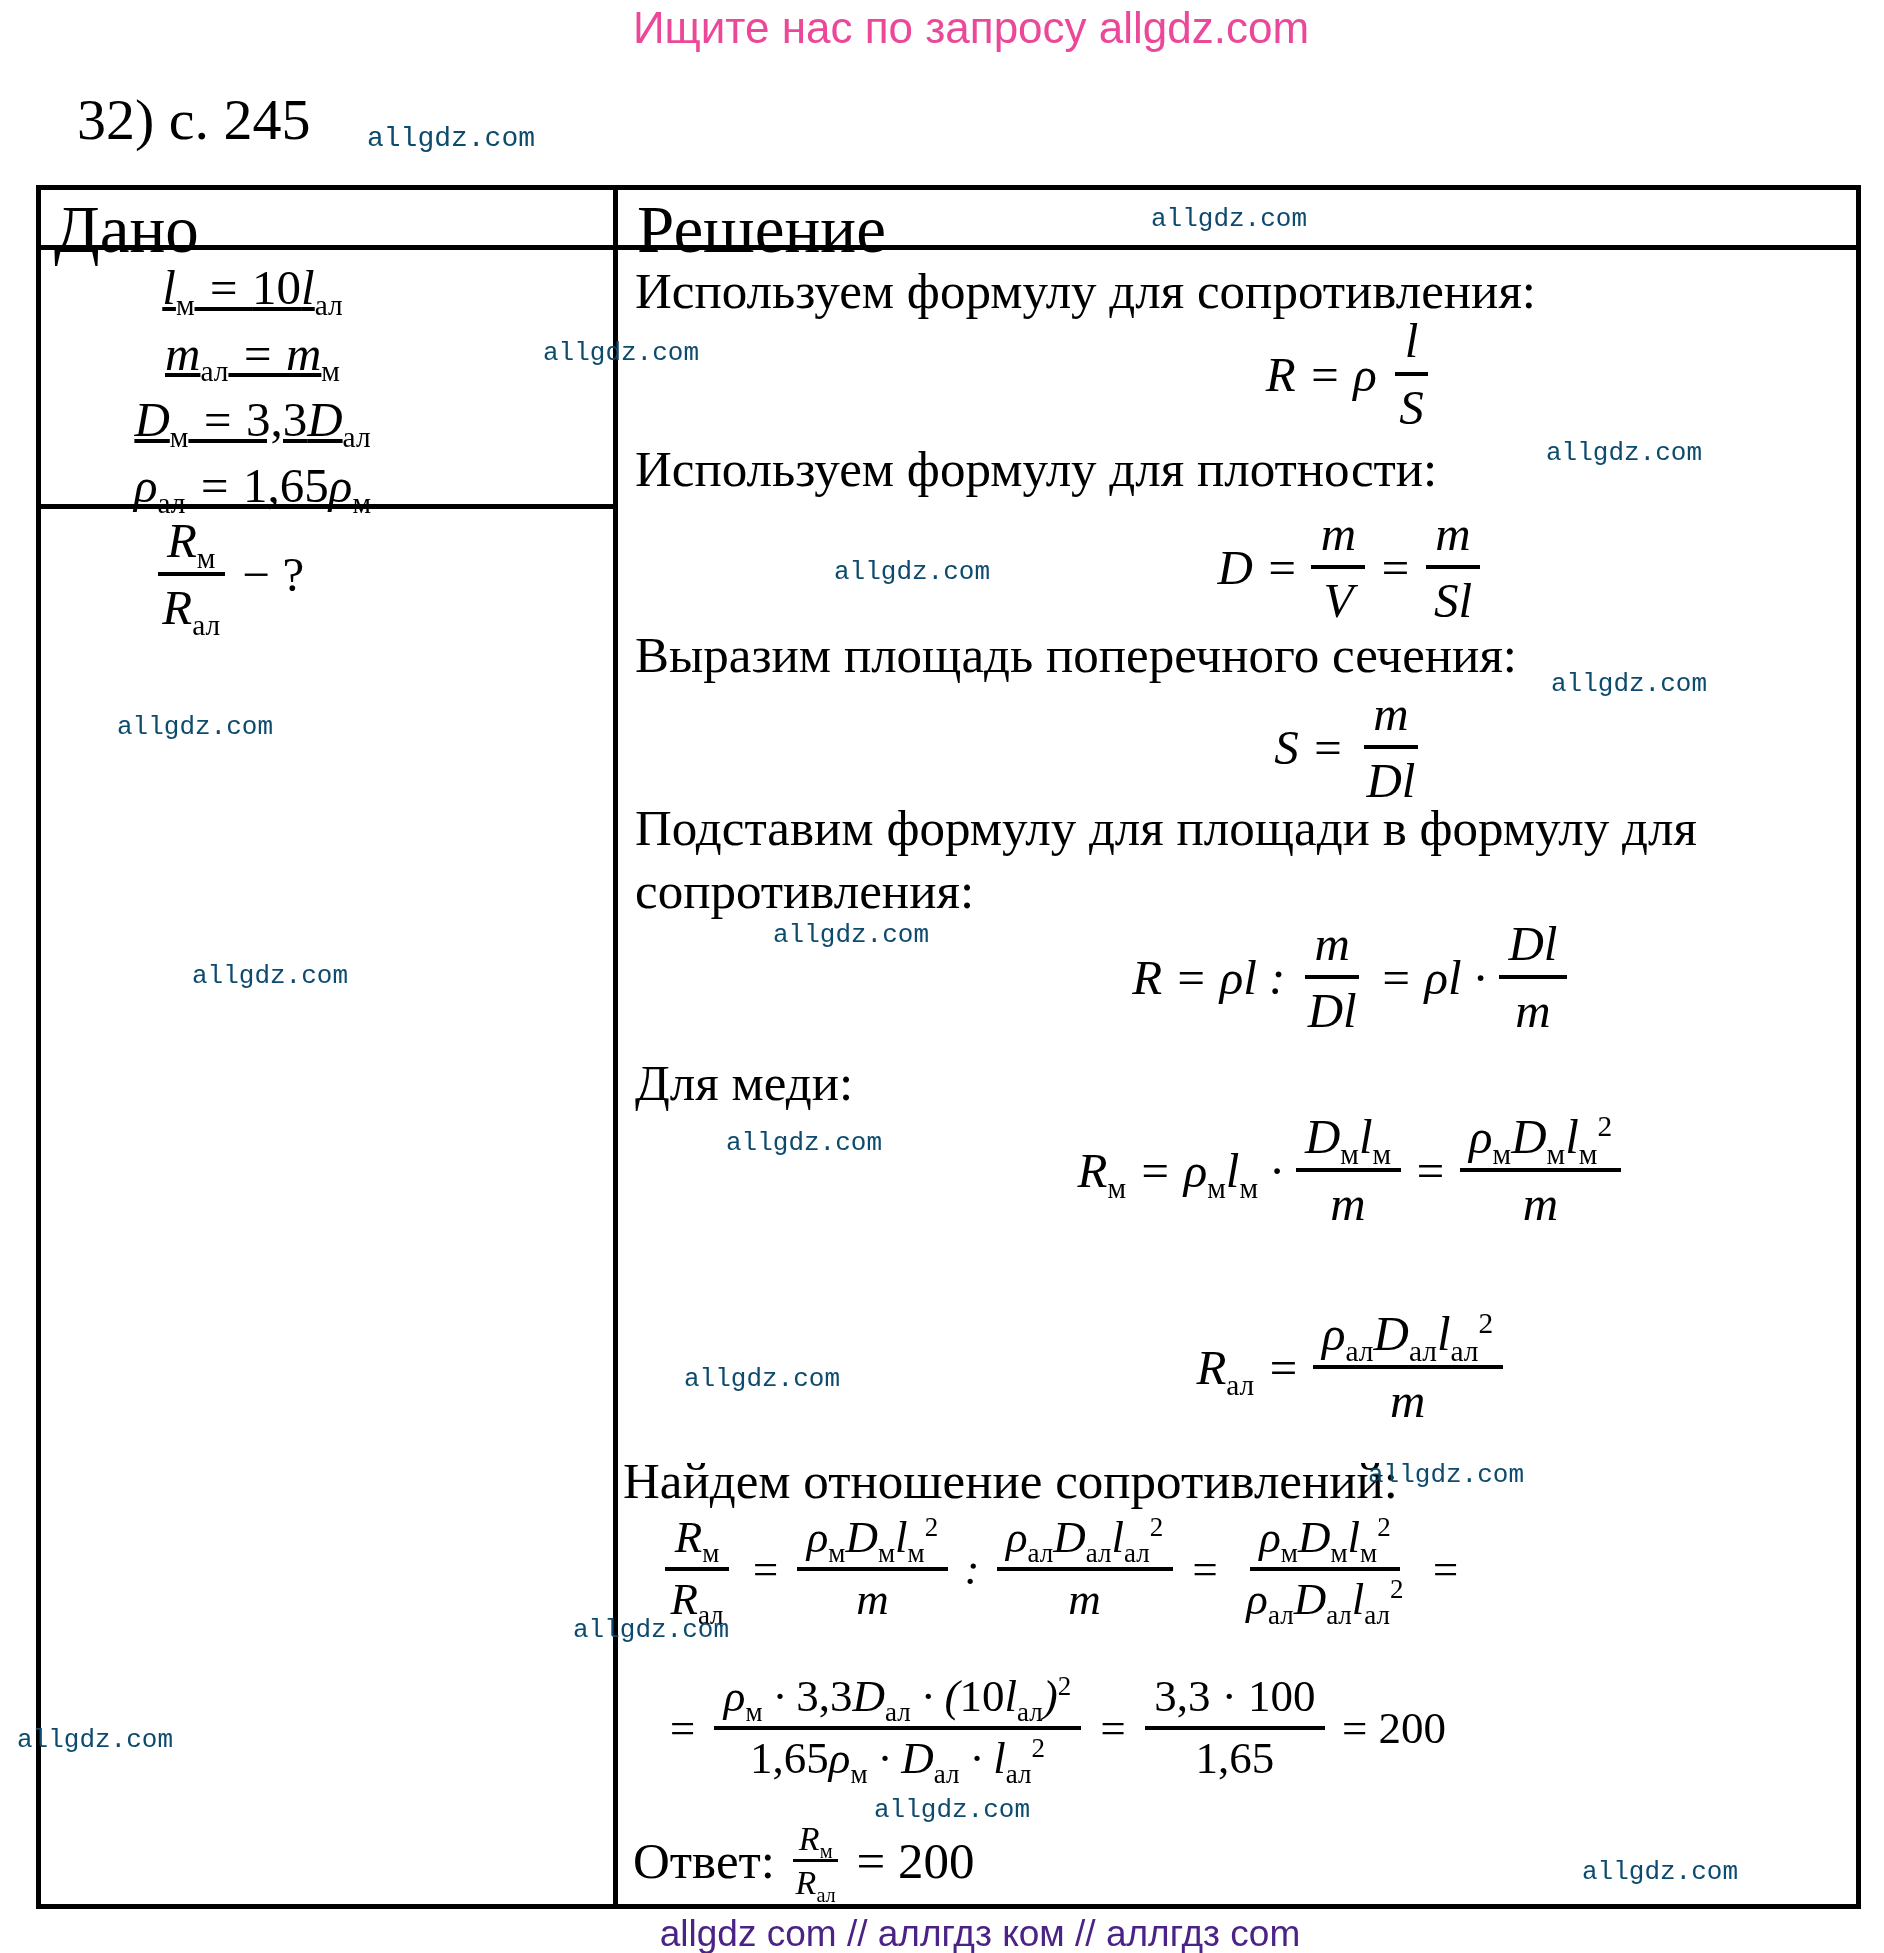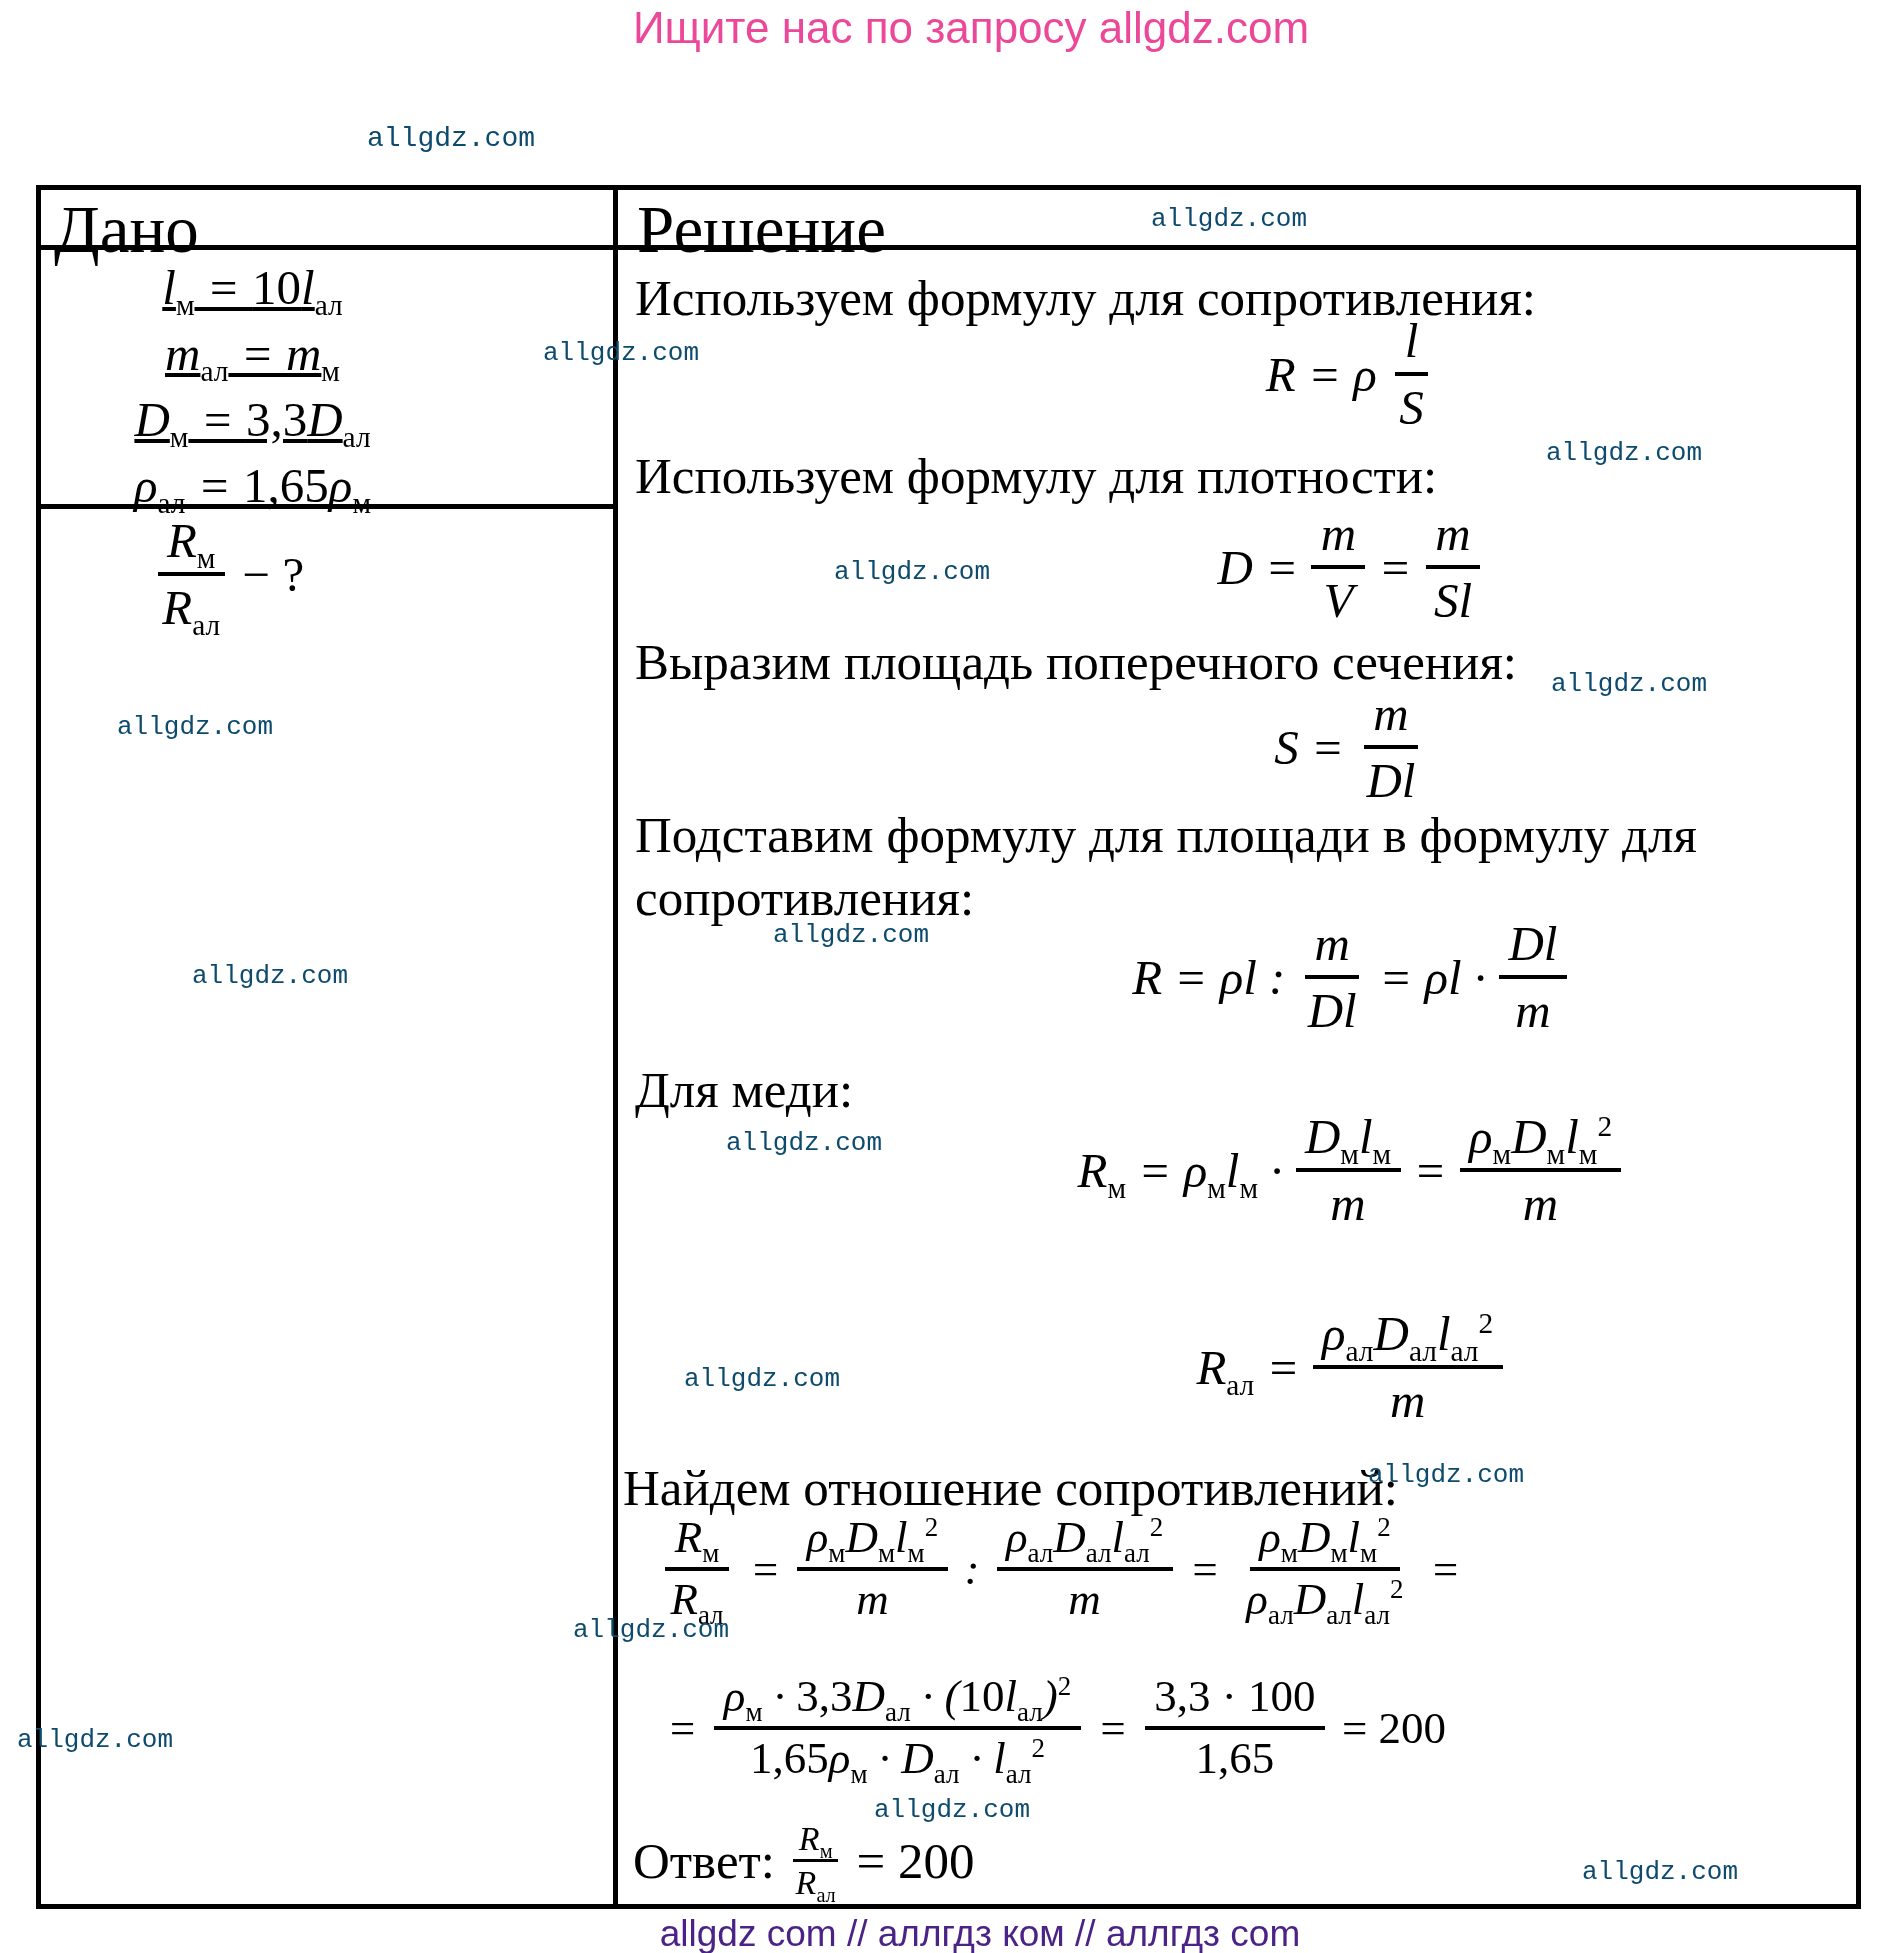--- a/index.html
+++ b/index.html
@@ -17,21 +17,21 @@
         font-size:26px; color:#0c4a6e; white-space:nowrap; z-index:6; }
   .wm.lg { font-size:28px; }
 
   .table-frame { position:absolute; left:36px; top:185px; width:1825px; height:1724px;
                  border:5.6px solid #000; }
   .vline { position:absolute; left:572px; top:0; height:100%; width:4.7px; background:#000; }
   .hline-header { position:absolute; left:0; top:55px; width:100%; height:4.7px; background:#000; }
   .hline-given  { position:absolute; left:0; top:314px; width:572px; height:4.7px; background:#000; }
 
   .cell-head { position:absolute; font-size:67px; white-space:nowrap; }
-  .stext { position:absolute; font-size:51px; white-space:nowrap;margin-top:7px; }
+  .stext { position:absolute; font-size:51px; white-space:nowrap; }
 
   .m { font-style:italic; }
   .m sub, .m sup, .up { font-style:normal; }
   sub, sup { font-size:60%; line-height:0; }
 
   .frac { display:inline-flex; flex-direction:column; align-items:center; text-align:center; }
   .frac .num { padding:0 9.4px 5.6px; border-bottom:4.7px solid #000; line-height:1.05; white-space:nowrap; }
   .frac .den { padding:5.6px 9.4px 0; line-height:1.05; white-space:nowrap; }
 
   .given-block { position:absolute; left:41px; top:255px; width:423px; font-size:49px; text-align:center;text-decoration:underline; }
@@ -53,20 +53,21 @@
   .footer { position:absolute; top:1913px; left:980px; transform:translateX(-50%);
             font-family:"Liberation Sans","DejaVu Sans",sans-serif; font-size:37px;
             color:#4b2386; white-space:nowrap; }
 </style>
 </head>
 <body>
 
 <div class="canvas">
 
   <div class="promo">Ищите нас по запросу allgdz.com</div>
+  <div class="title">32) с. 245</div>
   <span class="wm lg" style="left:367px; top:123px;">allgdz.com</span>
 
   <div class="table-frame">
     <div class="vline"></div>
     <div class="hline-header"></div>
     <div class="hline-given"></div>
   </div>
 
   <div class="layer">
     <div class="cell-head" style="left:54px; top:191px;">Дано</div>

